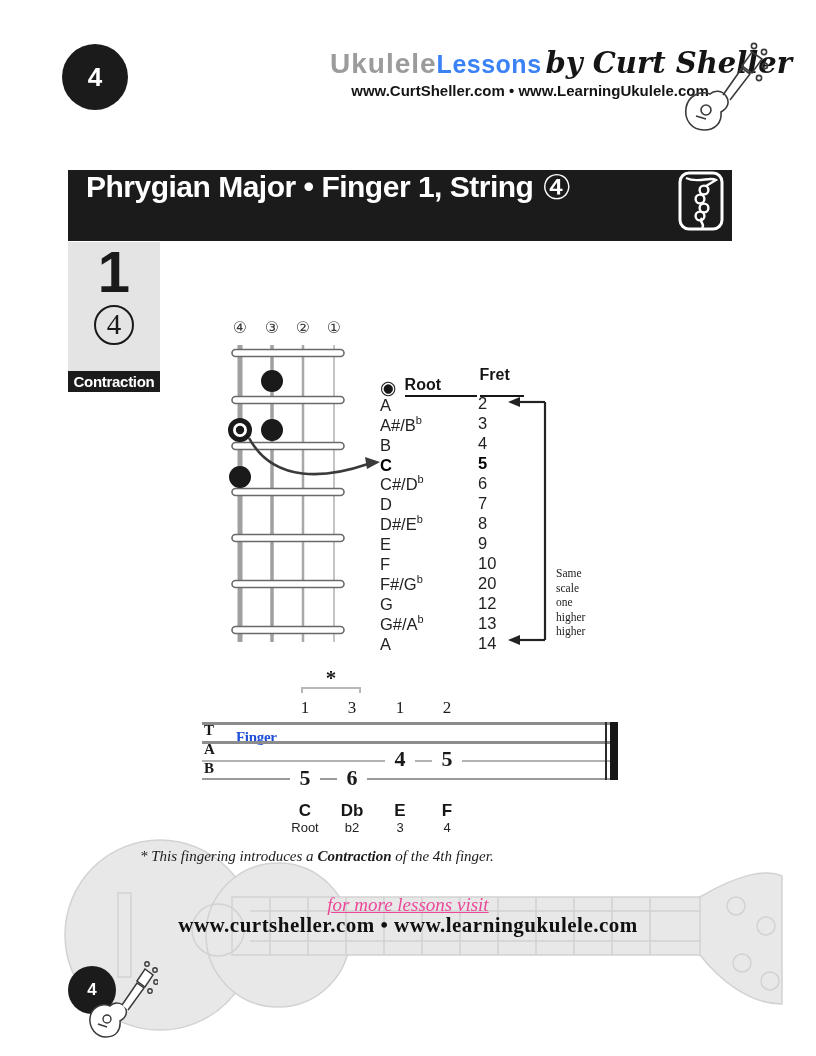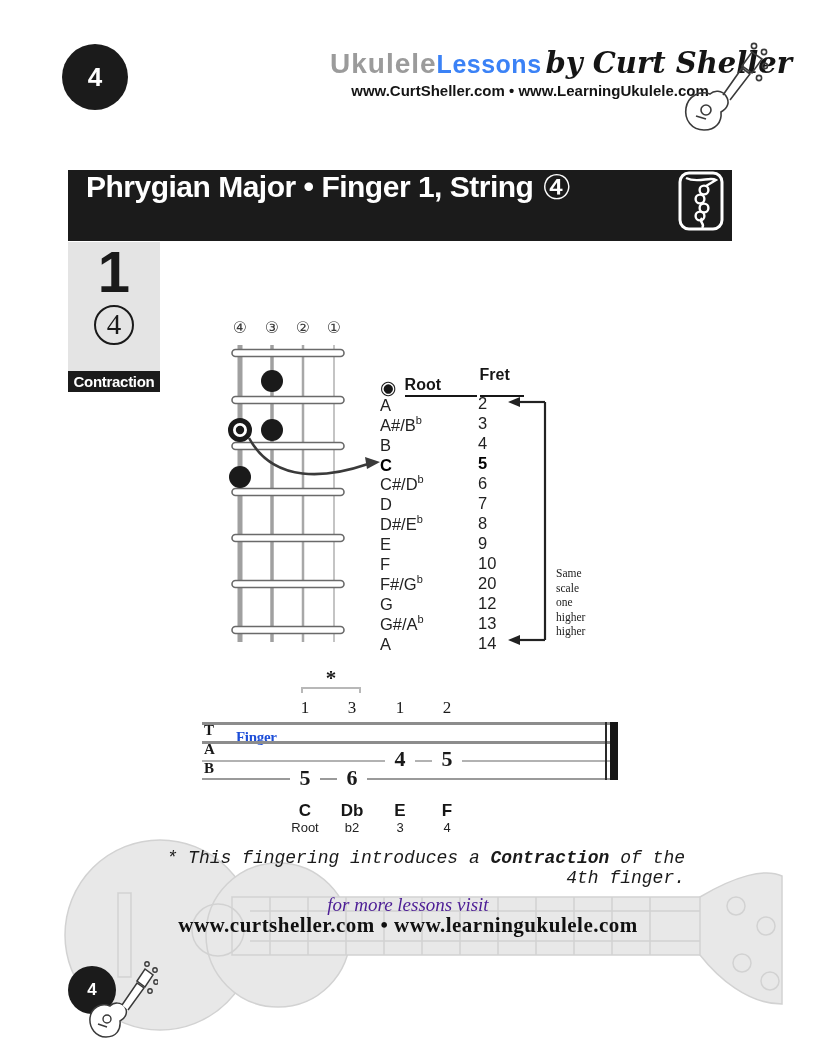--- a/index.html
+++ b/index.html
@@ -81,25 +81,25 @@
     font-size:15px; letter-spacing:-0.3px; color:#1d4ed8; }
   .fing-num { width:30px; top:698px; text-align:center; font-family:"Liberation Serif",serif; font-size:17px; color:#1a1a1a; }
   .contraction-bracket { left:301px; top:687px; width:60px; height:6px;
     border-top:2px solid #b8b8b8; border-left:2px solid #b8b8b8; border-right:2px solid #b8b8b8; }
   .bracket-star { left:318px; top:666px; width:26px; text-align:center; font-weight:700; font-size:21px; color:#1a1a1a; }
   .chord-name { width:34px; top:801px; text-align:center; font-family:"Liberation Sans",sans-serif;
     font-weight:700; font-size:17px; color:#161616; }
   .chord-deg { width:34px; top:820px; text-align:center; font-family:"Liberation Sans",sans-serif;
     font-size:13px; color:#222; }
 
-  .footnote { left:140px; top:848px; width:545px; text-align:right; font-style:italic;
-    font-size:18px; color:#1a1a1a;font-family:Liberation Mono, monospace; }
+  .footnote { left:140px; top:848px; width:545px; text-align:left; font-style:italic;
+    font-size:15px; color:#1a1a1a; }
   .footnote b { font-style:italic; }
 
-  .footer1 { left:103px; top:894px; width:610px; text-align:center; font-style:italic; font-size:19px; color:#4c1d95; }
+  .footer1 { left:103px; top:894px; width:610px; text-align:center; font-style:italic; font-size:19px; color:#ec4899;text-decoration:underline; }
   .footer2 { left:103px; top:913px; width:610px; text-align:center; font-weight:700;
     font-size:21px; letter-spacing:0.5px; color:#111; }
 
   .badge-bottom { left:68px; top:966px; width:48px; height:48px; border-radius:50%;
     background:#1b1b1b; color:#fff; display:flex; align-items:center; justify-content:center;
     font-family:"Liberation Sans",sans-serif; font-weight:700; font-size:17px; z-index:3; }
 </style>
 </head>
 <body>
 

